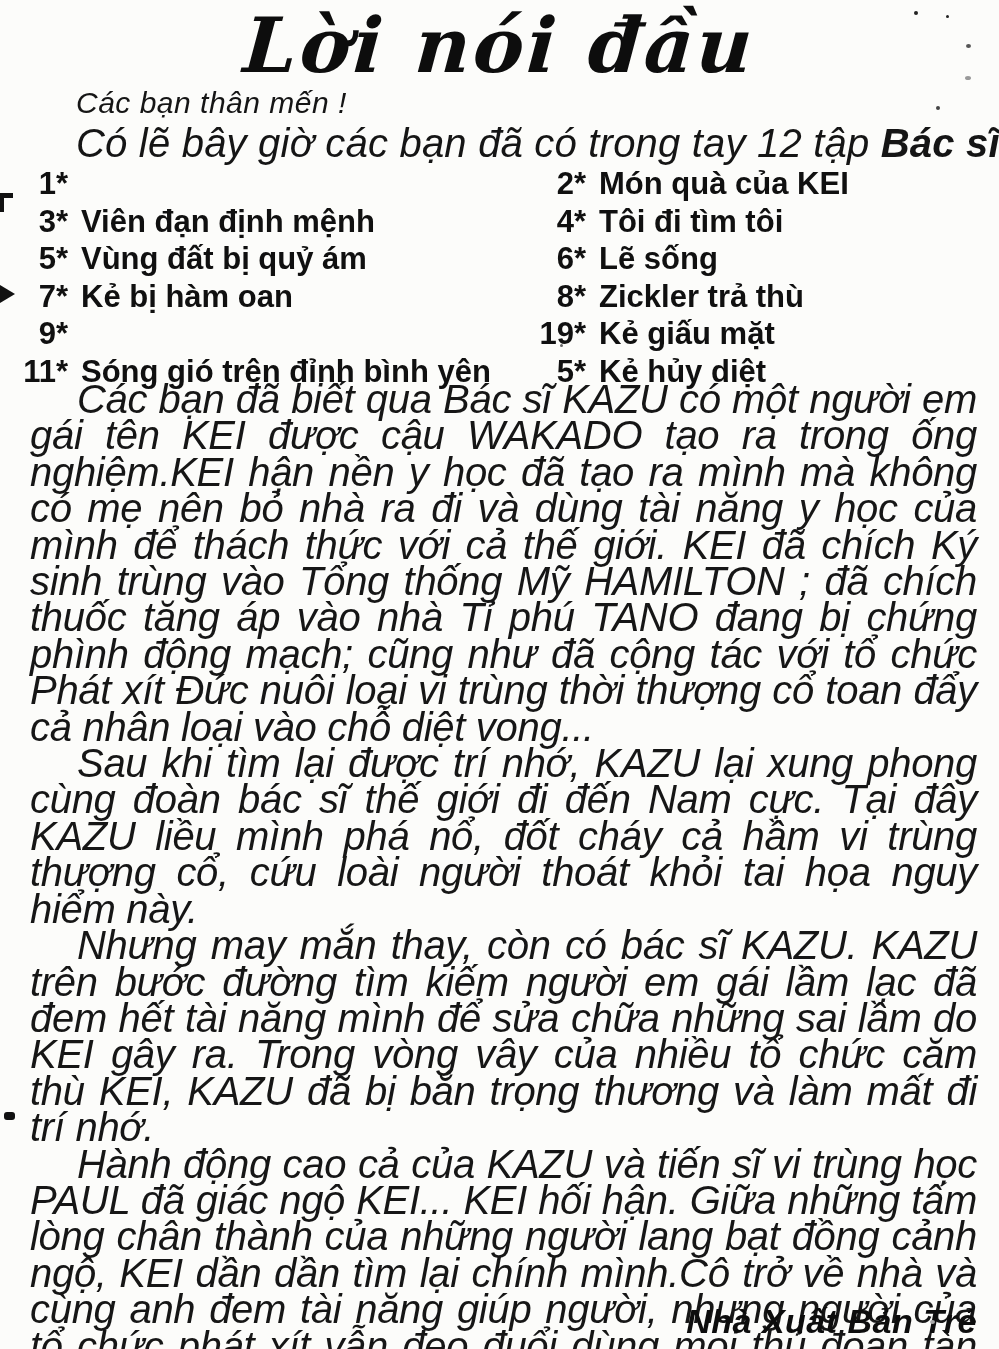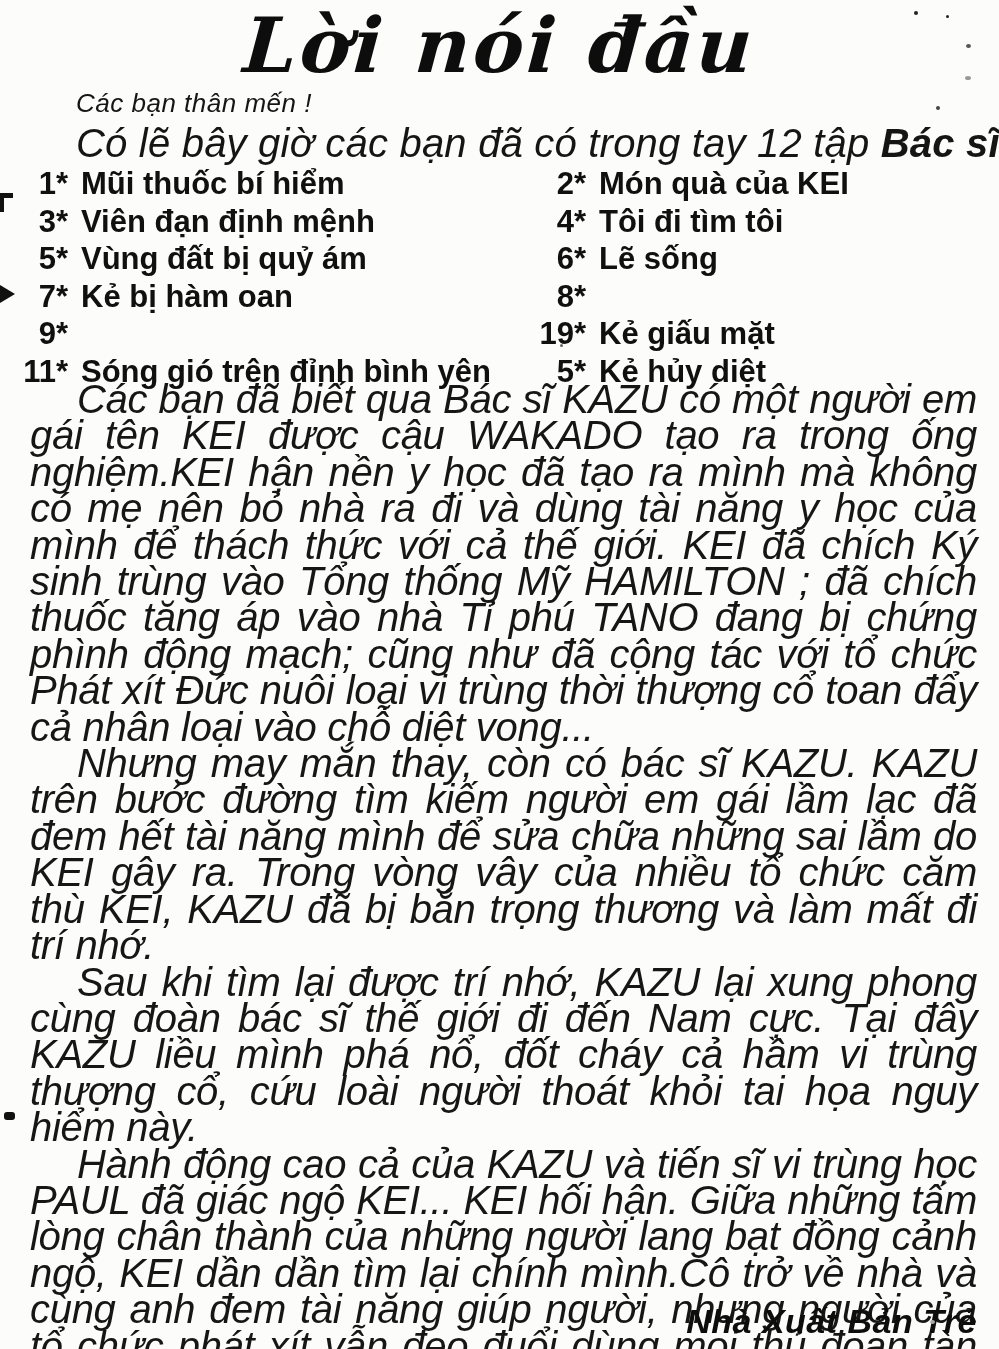--- a/index.html
+++ b/index.html
@@ -17,21 +17,21 @@
     text-align:center;
     font-family:"DejaVu Serif",serif;
     font-style:italic;font-weight:bold;
     font-size:76px;line-height:92px;
     letter-spacing:3px;
     transform:skewX(-4deg);
     color:#0d0d0d;
   }
   .greeting{
     position:absolute;left:76px;top:84px;
-    font-style:italic;font-size:26px;line-height:38px;
+    font-style:italic;font-size:30px;line-height:38px;
     letter-spacing:0.5px;
   }
   .intro{
     position:absolute;left:76px;top:124px;
     font-style:italic;font-size:40px;line-height:38px;
     white-space:nowrap;letter-spacing:0.2px;
   }
   .intro .bold{font-weight:bold;}
   .volumes{
     position:absolute;left:0;top:165px;width:960px;
@@ -85,21 +85,20 @@
 
   <div class="title">Lời nói đầu</div>
 
   <div class="greeting">Các bạn thân mến !</div>
 
   <div class="intro"><span>Có lẽ bây giờ các bạn đã có trong tay 12 tập </span><span class="bold">Bác sĩ KAZU :</span></div>
 
   <div class="volumes">
     <div class="vol left">
         <span class="num">1*</span>
-        <span class="vtitle">Mũi thuốc bí hiểm</span>
       </div>
     <div class="vol right">
         <span class="num">2*</span>
         <span class="vtitle">Món quà của KEI</span>
       </div>
     <div class="vol left">
         <span class="num">3*</span>
         <span class="vtitle">Viên đạn định mệnh</span>
       </div>
     <div class="vol right">
@@ -113,42 +112,43 @@
     <div class="vol right">
         <span class="num">6*</span>
         <span class="vtitle">Lẽ sống</span>
       </div>
     <div class="vol left">
         <span class="num">7*</span>
         <span class="vtitle">Kẻ bị hàm oan</span>
       </div>
     <div class="vol right">
         <span class="num">8*</span>
+        <span class="vtitle">Zickler trả thù</span>
       </div>
     <div class="vol left">
         <span class="num">9*</span>
       </div>
     <div class="vol right">
         <span class="num">19*</span>
         <span class="vtitle">Kẻ giấu mặt</span>
       </div>
     <div class="vol left">
         <span class="num">11*</span>
         <span class="vtitle">Sóng gió trên đỉnh bình yên</span>
       </div>
     <div class="vol right">
         <span class="num">5*</span>
         <span class="vtitle">Kẻ hủy diệt</span>
       </div>
   </div>
 
   <div class="bodytext">
     <p>Các bạn đã biết qua Bác sĩ KAZU có một  người em gái  tên KEI được cậu WAKADO tạo ra trong ống nghiệm.KEI hận nền y học đã tạo ra mình mà không có mẹ nên bỏ nhà ra đi  và  dùng tài năng y học của mình để  thách thức với cả  thế giới. KEI  đã chích Ký sinh trùng vào Tổng thống Mỹ HAMILTON ; đã  chích thuốc tăng áp vào nhà Tỉ phú TANO đang bị chứng phình động mạch; cũng như đã cộng tác với tổ chức Phát xít  Đức nuôi loại vi  trùng  thời  thượng  cổ  toan  đẩy cả  nhân loại vào chỗ  diệt vong...</p>
+    <p>Sau  khi  tìm lại  được  trí  nhớ,  KAZU  lại xung phong  cùng đoàn bác sĩ  thế giới đi đến Nam cực. Tại đây  KAZU liều mình phá nổ, đốt  cháy cả  hầm vi  trùng thượng  cổ, cứu  loài  người thoát khỏi tai họa nguy hiểm này.</p>
     <p>Nhưng may mắn thay, còn có bác sĩ KAZU. KAZU trên bước đường tìm kiếm người em gái lầm lạc đã đem hết tài năng mình để  sửa chữa  những sai lầm do KEI gây ra. Trong vòng vây  của nhiều tổ  chức căm thù  KEI, KAZU đã  bị bắn trọng thương  và làm mất đi trí nhớ.</p>
-    <p>Sau  khi  tìm lại  được  trí  nhớ,  KAZU  lại xung phong  cùng đoàn bác sĩ  thế giới đi đến Nam cực. Tại đây  KAZU liều mình phá nổ, đốt  cháy cả  hầm vi  trùng thượng  cổ, cứu  loài  người thoát khỏi tai họa nguy hiểm này.</p>
     <p>Hành động cao cả của KAZU và tiến sĩ vi trùng học PAUL đã giác ngộ  KEI... KEI hối hận. Giữa  những tấm  lòng chân thành của những người  lang bạt đồng cảnh ngộ, KEI dần  dần  tìm lại chính mình.Cô trở về nhà và cùng anh đem tài năng giúp người, nhưng  người  của tổ chức phát xít vẫn đeo đuổi dùng  mọi  thủ đoạn tàn bạo để trả thù hai anh em KAZU-KEI.Anh em nhà bác sĩ chống chọi họ như thế nào? Chúng ta hãy theo dõi tiếp nhé...</p>
   </div>
 
   <div class="publisher">Nhà Xuất Bản Trẻ</div>
 
   <div class="art art-hook-top"></div>
   <div class="art art-hook-side"></div>
   <div class="art art-tri"></div>
   <div class="art art-dash"></div>
   <div class="speck s1"></div>

